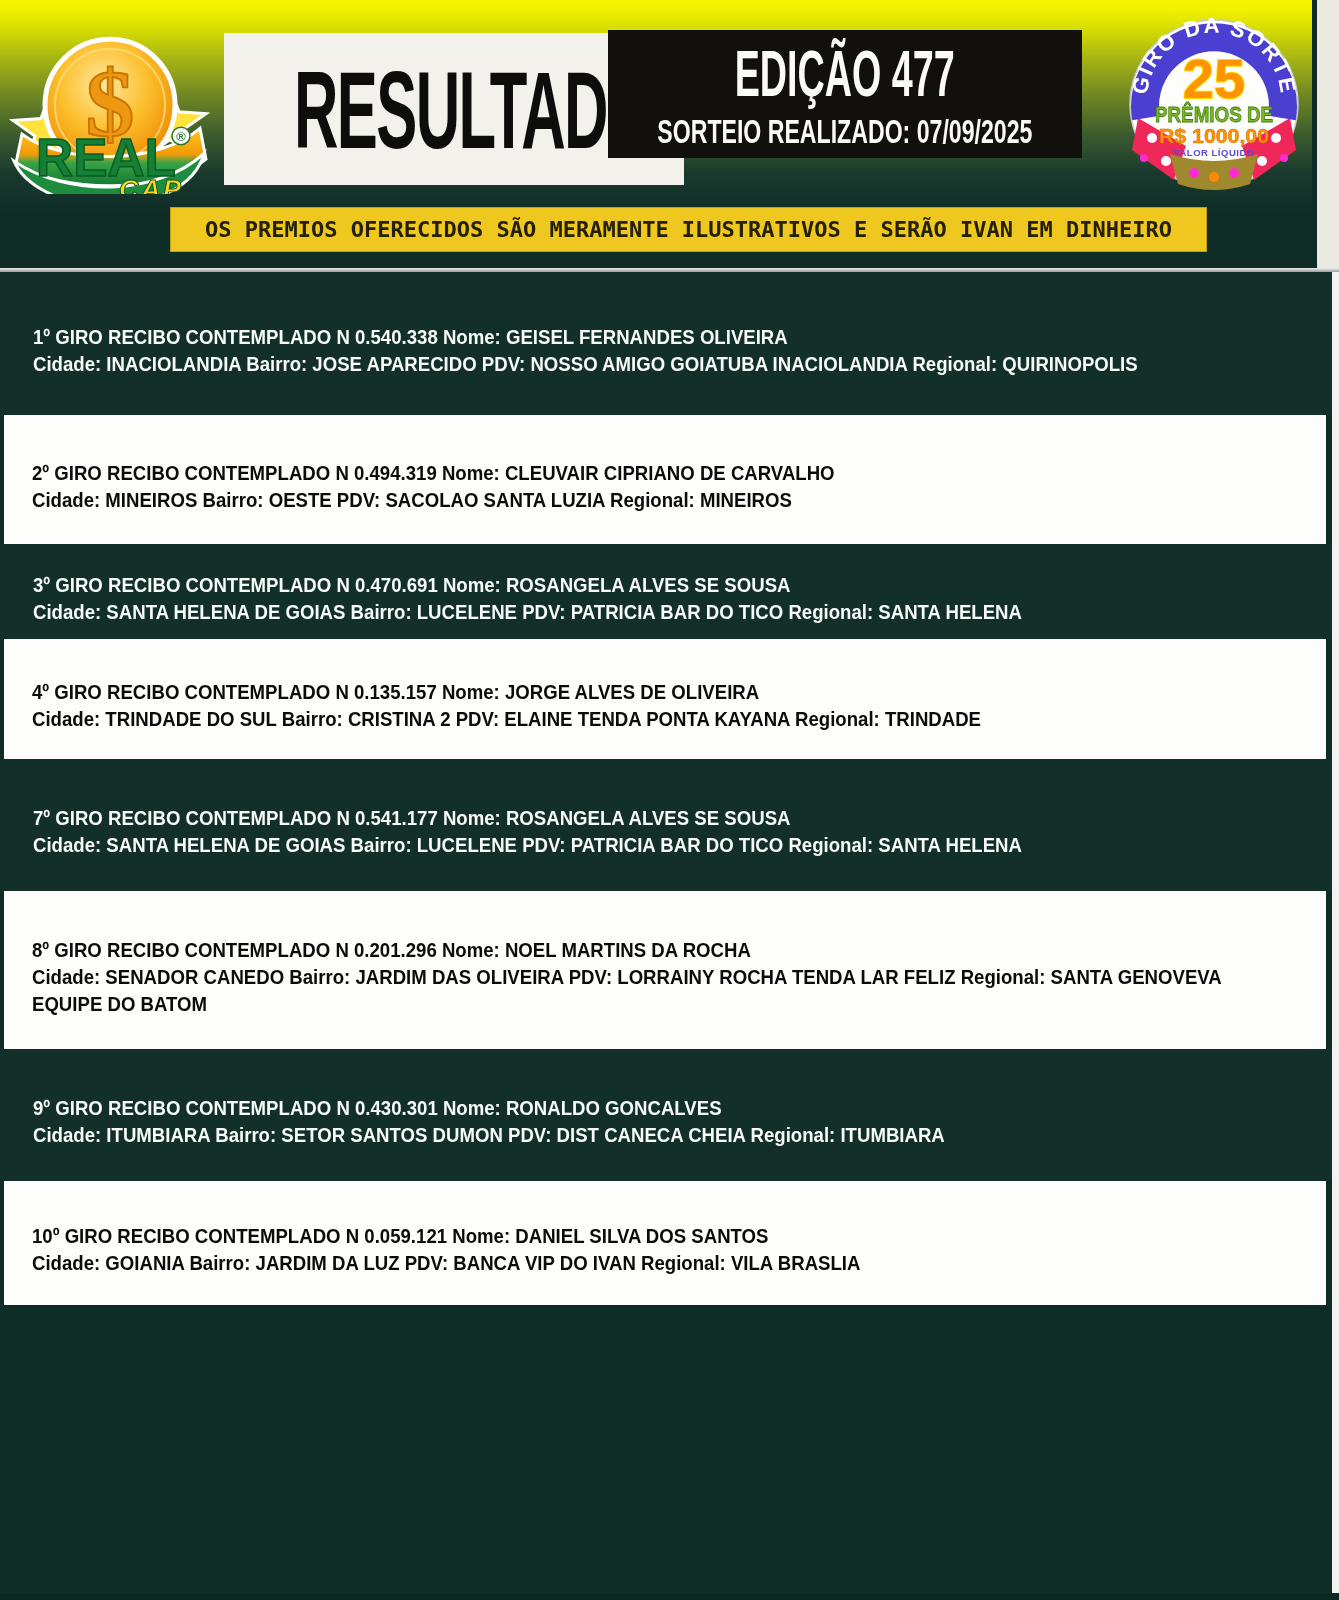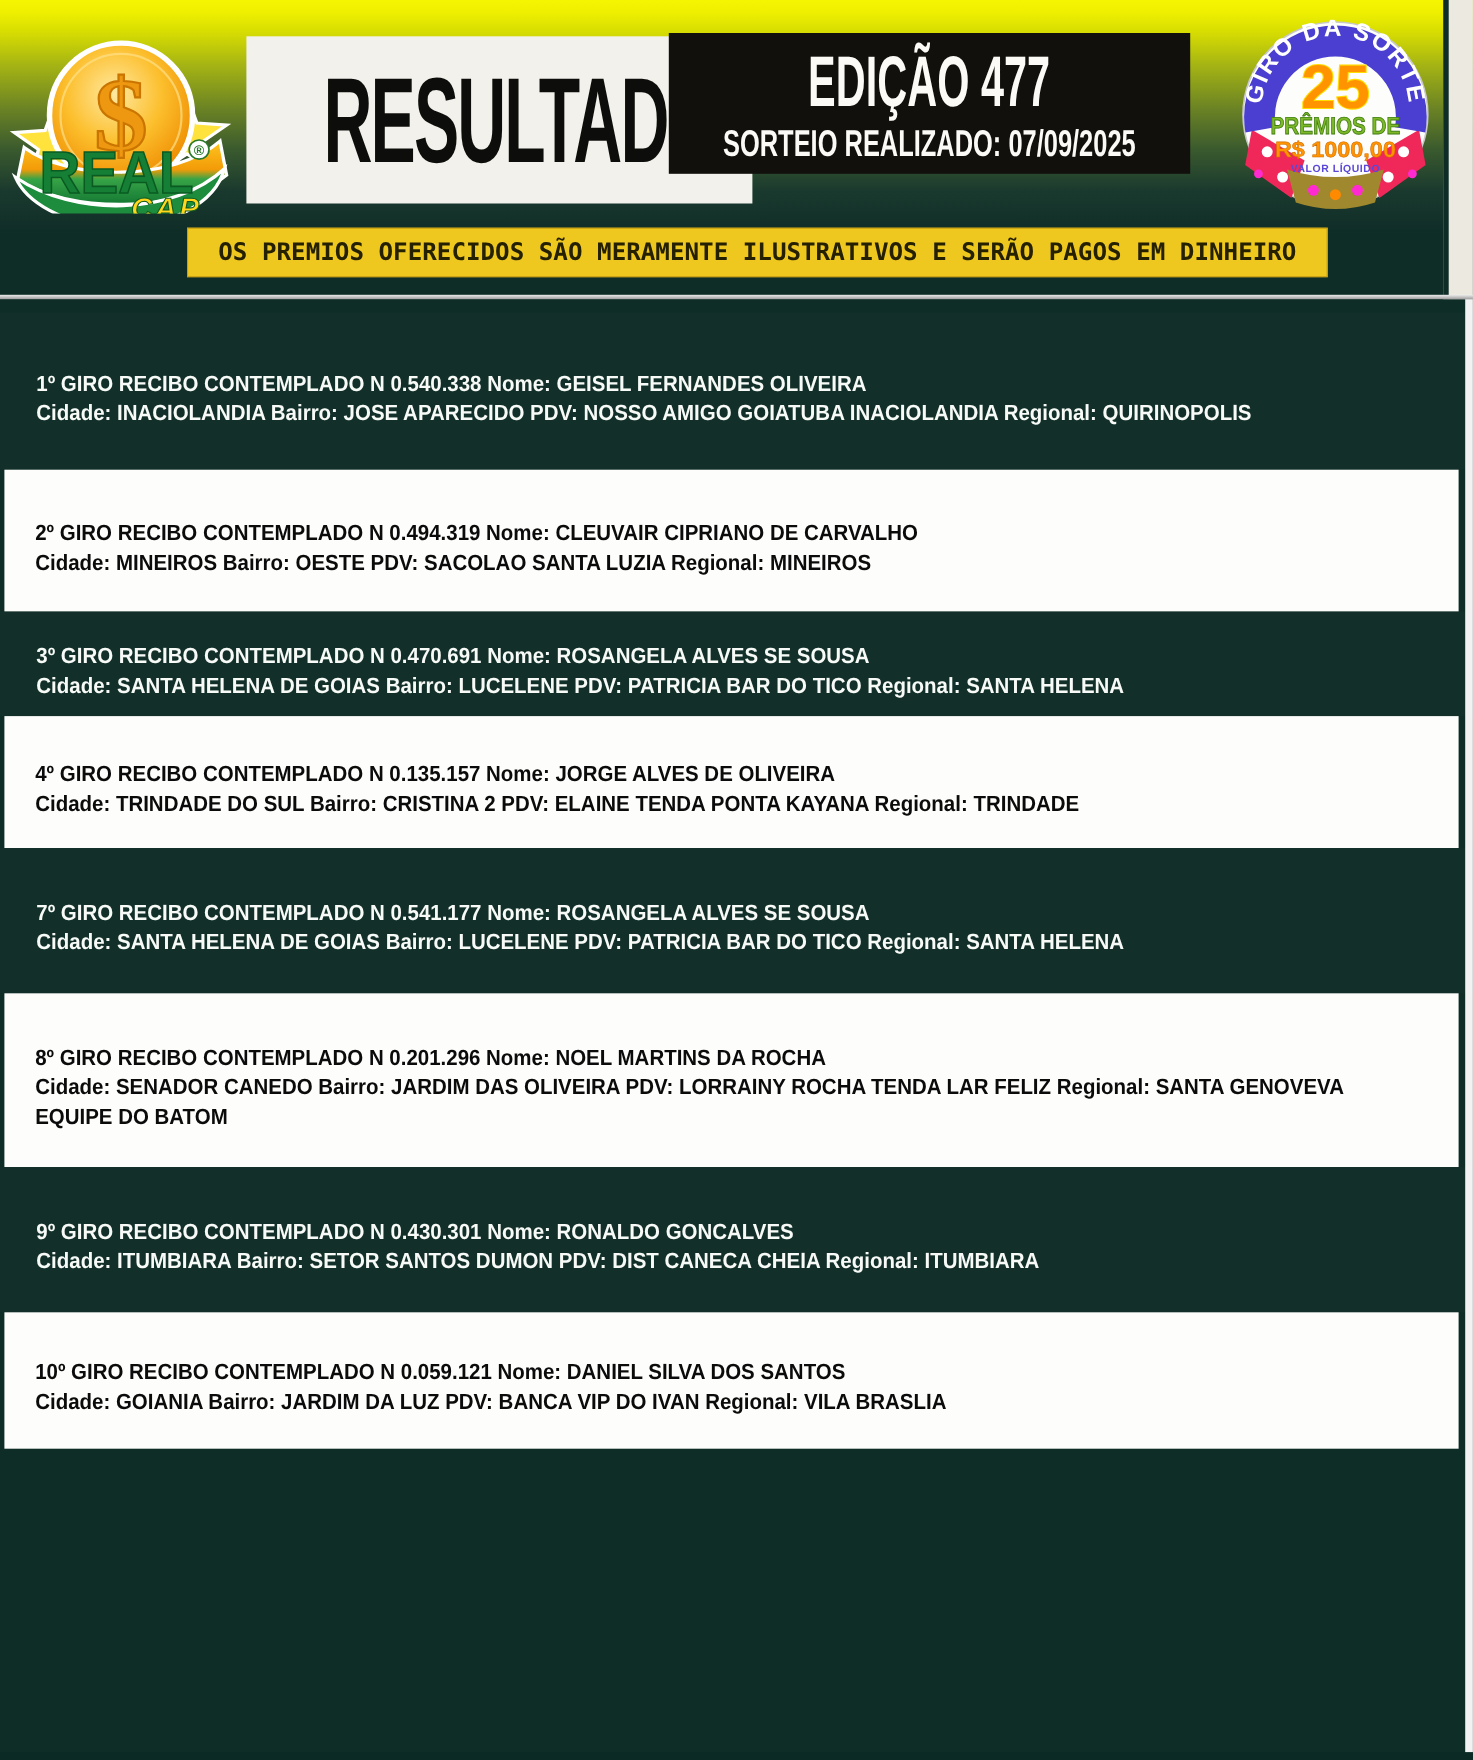--- a/index.html
+++ b/index.html
@@ -21,21 +21,21 @@
   .edition-title{font-size:65px;font-weight:900;transform:scaleX(.58);white-space:nowrap;line-height:1;}
   .edition-sub{font-size:34px;font-weight:900;transform:scaleX(.68);white-space:nowrap;line-height:1;}
   .badge{position:absolute;left:1128px;top:18px;width:172px;height:172px;}
   .disclaimer{position:absolute;left:170px;top:207px;width:1037px;height:45px;background:#eec71f;
     border:1px solid #c79f12;box-sizing:border-box;display:flex;align-items:center;justify-content:center;}
   .disclaimer .d{font-family:"DejaVu Sans Mono",monospace;font-weight:bold;font-size:22px;
     color:#242000;white-space:nowrap;letter-spacing:0;}
   .separator{position:absolute;top:268px;left:0;width:1339px;height:4px;
     background:linear-gradient(180deg,#ececec,#9d9d9d);}
   
-  .rows{position:absolute;top:272px;left:0;width:1339px;margin-top:12px;}
+  .rows{position:absolute;top:272px;left:0;width:1339px;}
   .row{box-sizing:border-box;display:flex;flex-direction:column;justify-content:center;
        padding:14px 6px 0 33px;}
   .row.dark{background:#123029;color:#f7faf7;}
   .row.light{background:#fdfdfb;color:#0b0b0b;margin:0 13px 0 4px;padding-left:28px;}
   .row .line{font-size:20px;font-weight:bold;line-height:27px;white-space:nowrap;
     display:block;transform:scaleX(.93);transform-origin:left center;}
   .gray-strip{position:absolute;top:272px;right:0;width:7px;height:1321px;background:#f2f2f2;}
   .bottom-strip{position:absolute;left:0;bottom:0;width:1339px;height:7px;background:#0c2a25;}
 </style>
 </head>
@@ -119,21 +119,21 @@
       </text>
       <text x="86" y="80" text-anchor="middle" font-family="Liberation Sans, sans-serif" font-size="56" font-weight="bold" fill="#ff9400" stroke="#ffdd00" stroke-width="2" paint-order="stroke">25</text>
       <text x="86" y="104" text-anchor="middle" font-family="Liberation Sans, sans-serif" font-size="22" font-weight="bold" textLength="118" lengthAdjust="spacingAndGlyphs" fill="#7db829" stroke="#3f7d10" stroke-width=".8">PRÊMIOS DE</text>
       <text x="86" y="125" text-anchor="middle" font-family="Liberation Sans, sans-serif" font-size="20" font-weight="bold" textLength="110" lengthAdjust="spacingAndGlyphs" fill="#ff9400" stroke="#d06c00" stroke-width=".5">R$ 1000,00</text>
       <text x="86" y="138" text-anchor="middle" font-family="Liberation Sans, sans-serif" font-size="9.5" font-weight="bold" fill="#5a48d8" letter-spacing=".5">VALOR LÍQUIDO</text>
     </svg>
 
     <div class="beige-strip"></div>
 
     <div class="disclaimer">
-      <span class="d">OS PREMIOS OFERECIDOS SÃO MERAMENTE ILUSTRATIVOS E SERÃO PAGOS EM DINHEIRO</span>
+      <span class="d">OS PREMIOS OFERECIDOS SÃO MERAMENTE ILUSTRATIVOS E SERÃO IVAN EM DINHEIRO</span>
     </div>
   </div>
 
   <div class="separator"></div>
 
   <div class="rows">
     <div class="row dark" style="height:143px">
       <div class="line">1º GIRO RECIBO CONTEMPLADO N 0.540.338 Nome: GEISEL FERNANDES OLIVEIRA</div>
       <div class="line">Cidade: INACIOLANDIA Bairro: JOSE APARECIDO PDV: NOSSO AMIGO GOIATUBA INACIOLANDIA Regional: QUIRINOPOLIS</div>
     </div>

